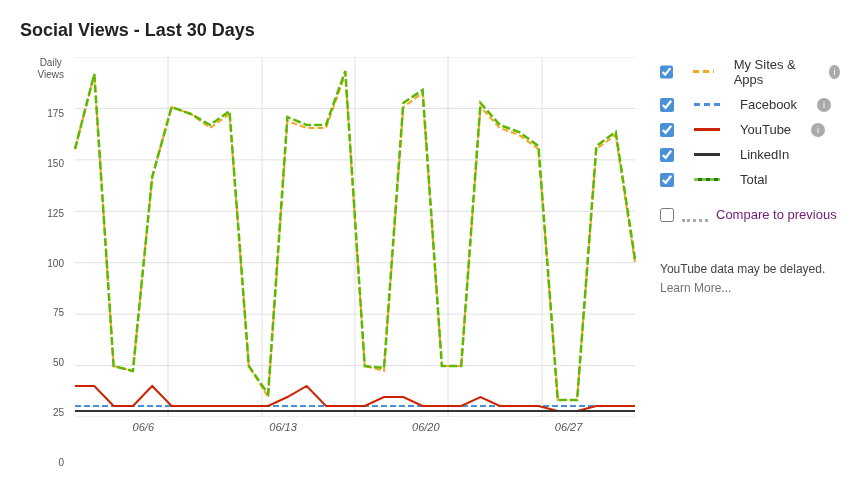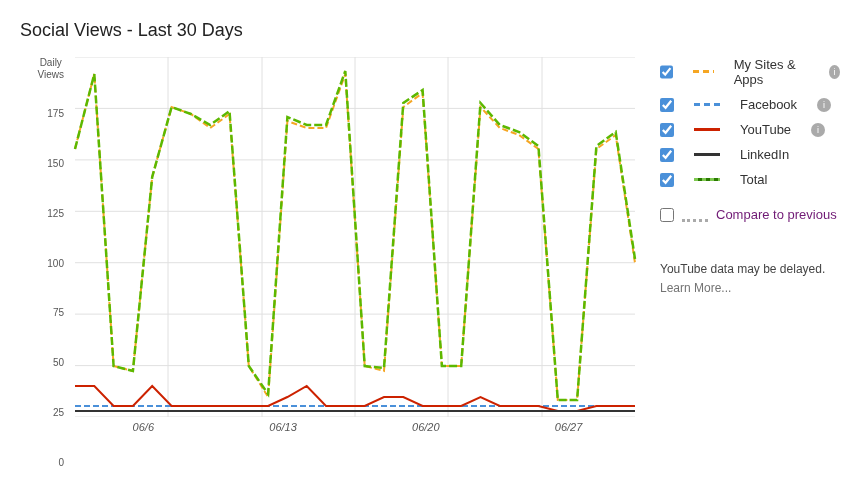--- a/index.html
+++ b/index.html
@@ -12,21 +12,21 @@
     }
     .container {
       width: 860px;
       height: 500px;
       padding: 20px;
       display: flex;
       flex-direction: column;
     }
     .title {
       font-size: 18px;
-      font-weight: normal;
+      font-weight: bold;
       color: #222;
       margin-bottom: 16px;
     }
     .chart-area {
       display: flex;
       flex: 1;
     }
     .chart-wrapper {
       flex: 1;
       position: relative;

